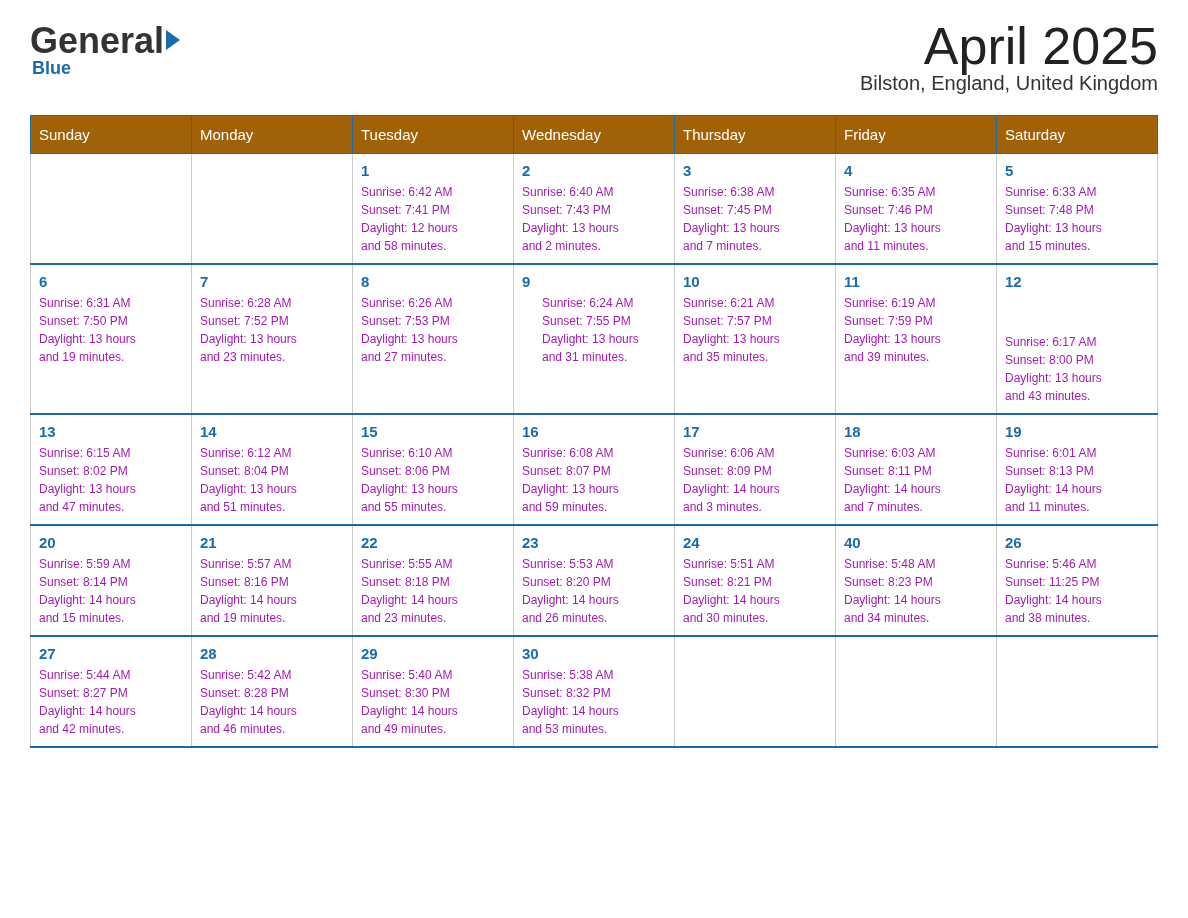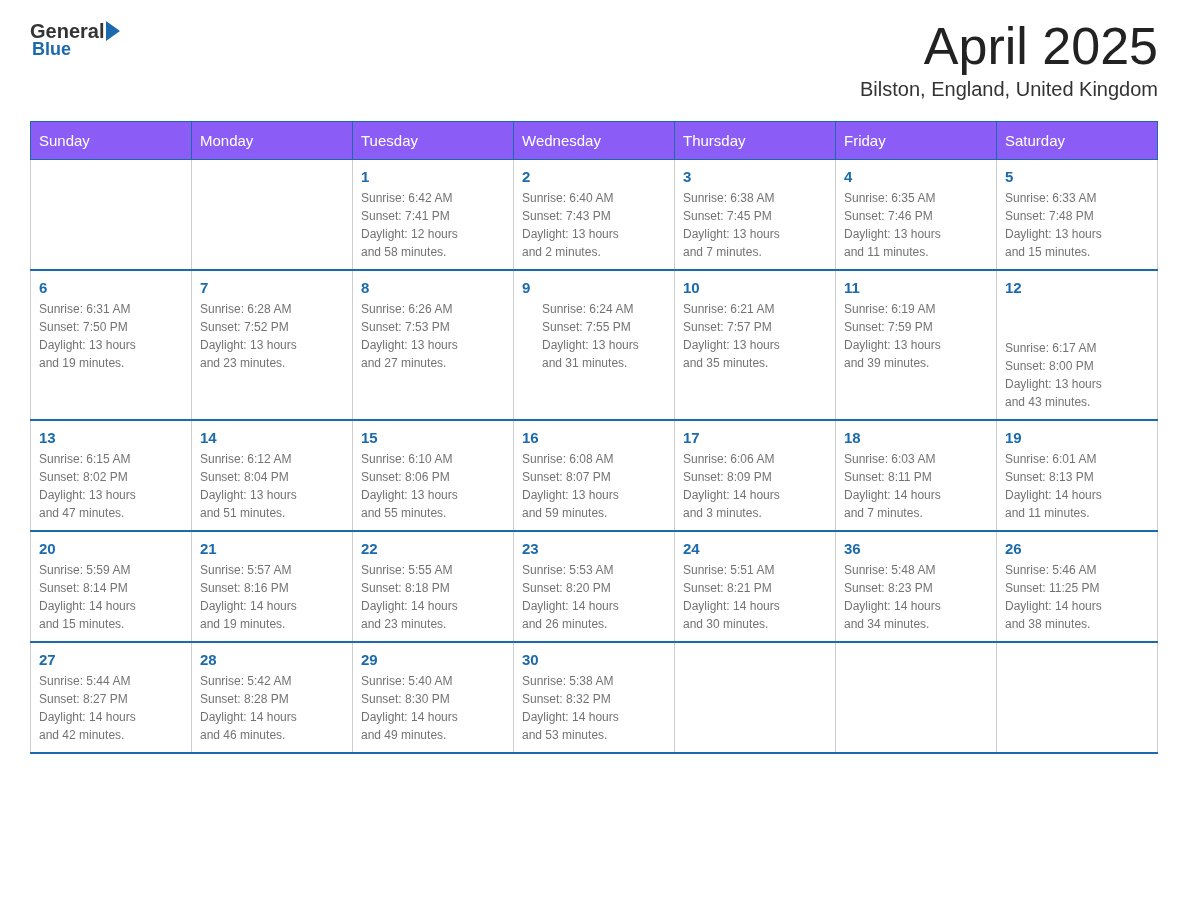--- a/index.html
+++ b/index.html
@@ -16,21 +16,21 @@
       margin-bottom: 20px;
     }
     .logo {
       display: flex;
       flex-direction: column;
       align-items: flex-start;
     }
     .logo-text {
       display: flex;
       align-items: center;
-      font-size: 20px;
+      font-size: 36px;
       font-weight: bold;
       color: #333;
     }
     .logo-arrow {
       width: 0;
       height: 0;
       border-left: 14px solid #1a6aad;
       border-top: 10px solid transparent;
       border-bottom: 10px solid transparent;
       margin-left: 2px;
@@ -48,28 +48,27 @@
     }
     .month-title {
       font-size: 52px;
       font-weight: normal;
       color: #222;
       line-height: 1;
     }
     .location {
       font-size: 20px;
       color: #333;
-      margin-top: 6px;
     }
     table {
       width: 100%;
       border-collapse: collapse;
     }
     thead th {
-      background-color: #8b5cf6;
+      background-color: #a16207;
       color: #fff;
       padding: 10px 8px;
       text-align: left;
       font-size: 15px;
       font-weight: normal;
       border: 1px solid #1a6aad;
     }
     tbody td {
       vertical-align: top;
       padding: 8px;
@@ -83,21 +82,21 @@
       border-bottom: 2px solid #1a6aad;
     }
     .day-num {
       font-size: 15px;
       font-weight: bold;
       color: #1a6aad;
       display: block;
       margin-bottom: 4px;
     }
     .day-info {
-      color: #737373;
+      color: #a21caf;
       font-size: 12px;
       line-height: 1.5;
     }
     .empty-cell {
       background: #fff;
     }
   </style>
 </head>
 <body>
 
@@ -299,21 +298,21 @@
 and 26 minutes.</div>
         </td>
         <td>
           <span class="day-num">24</span>
           <div class="day-info" style="white-space: pre-line;">Sunrise: 5:51 AM
 Sunset: 8:21 PM
 Daylight: 14 hours
 and 30 minutes.</div>
         </td>
         <td>
-          <span class="day-num">36</span>
+          <span class="day-num">40</span>
           <div class="day-info" style="white-space: pre-line;">Sunrise: 5:48 AM
 Sunset: 8:23 PM
 Daylight: 14 hours
 and 34 minutes.</div>
         </td>
         <td>
           <span class="day-num">26</span>
           <div class="day-info" style="white-space: pre-line;">Sunrise: 5:46 AM
 Sunset: 11:25 PM
 Daylight: 14 hours

